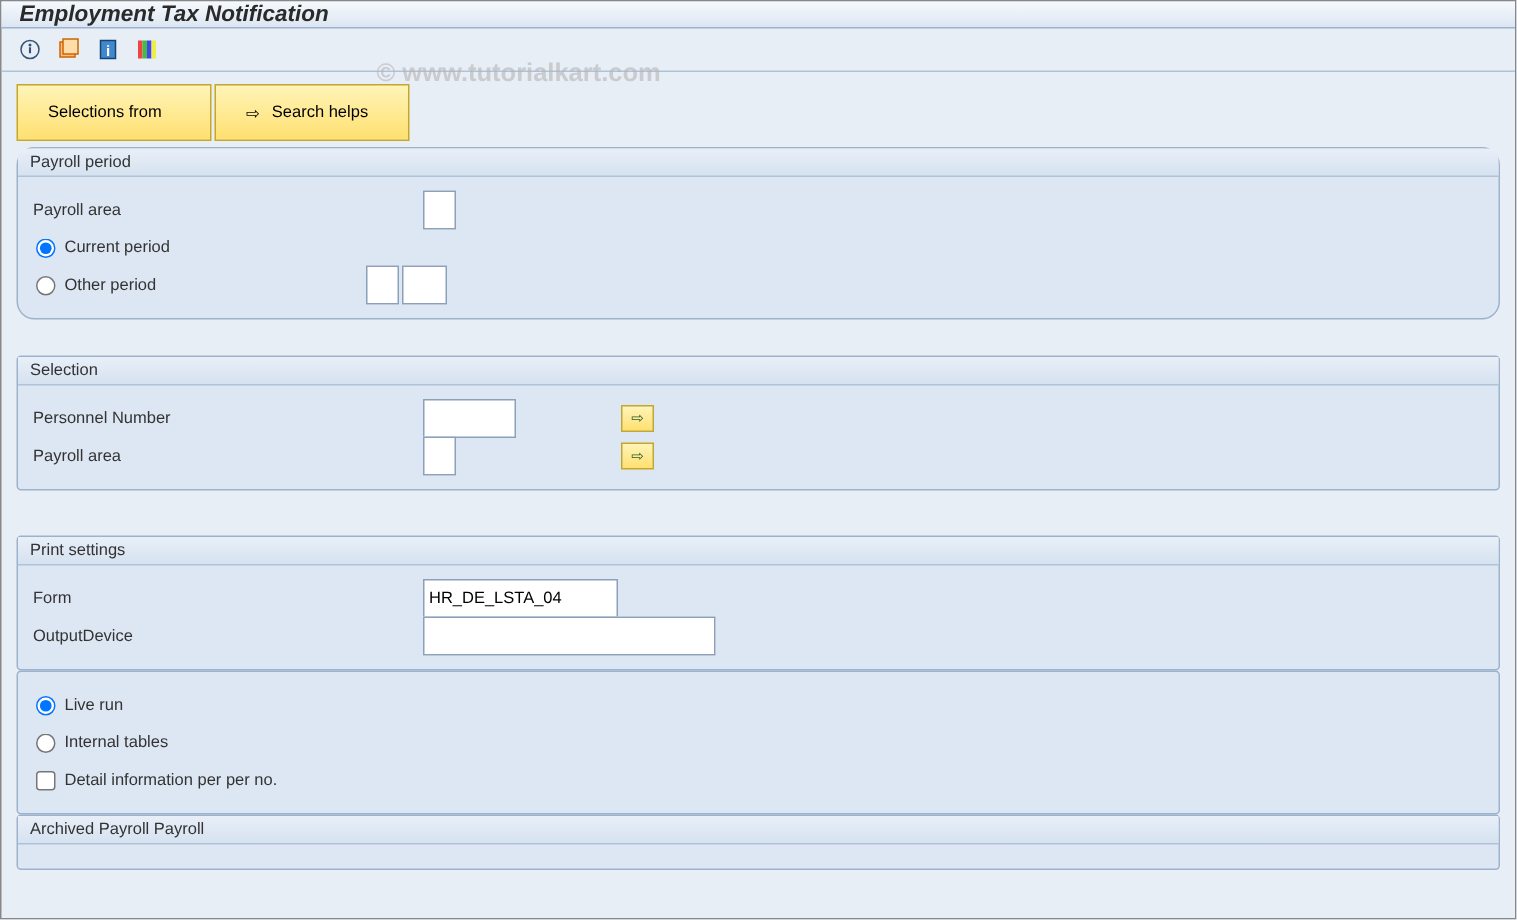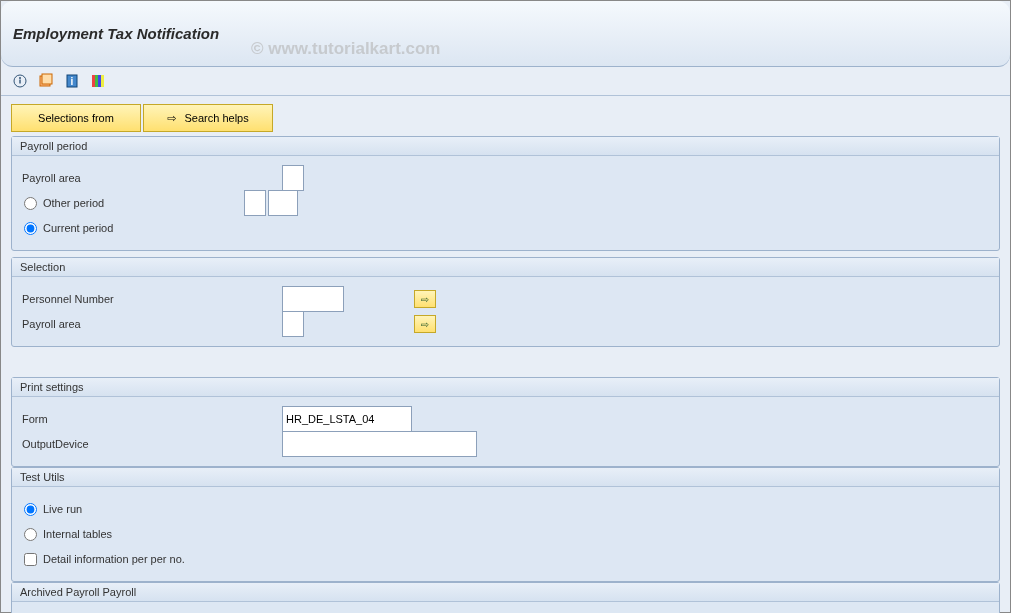--- a/index.html
+++ b/index.html
@@ -13,26 +13,25 @@
   .window {
     width: 1011px;
     height: 613px;
     background: #e8eef6;
     border: 1px solid #888;
     position: relative;
   }
   .title-bar {
     background: linear-gradient(#f5f9fd, #dce6f2);
     border-bottom: 1px solid #9db2cc;
-    padding: 24px 12px;
+    padding: 0 12px;
     font-style: italic;
     font-weight: bold;
     font-size: 15px;
     color: #2a2a2a;
-    border-radius: 12px;
   }
   .toolbar {
     padding: 5px 10px;
     border-bottom: 1px solid #b0c2d8;
     display: flex;
     gap: 8px;
     align-items: center;
   }
   .watermark {
     position: absolute;
@@ -62,32 +61,31 @@
   .gold-button {
     background: linear-gradient(#fff4b8, #ffe070);
     border: 1px solid #c5a828;
     padding: 3px 20px;
     font-size: 11px;
     cursor: pointer;
     display: inline-flex;
     align-items: center;
     gap: 8px;
     min-width: 130px;
-    justify-content: center;
-    height: 28px;
+    height: 38px;
   }
   .gold-button .icon-inline {
     font-size: 11px;
   }
   .group {
     background: #dde7f3;
     border: 1px solid #9db2cc;
     border-radius: 3px;
   }
-  .group.slim { margin-bottom: 6px; }
+  .group.slim { margin-bottom: 24px; border-radius: 12px; }
   .group-title {
     padding: 3px 8px;
     font-size: 11px;
     color: #333;
     border-bottom: 1px solid #b0c2d8;
     background: linear-gradient(#e8eff8, #d6e2f0);
   }
   .group-body {
     padding: 8px 10px;
   }
@@ -188,35 +186,35 @@
     </div>
 
     <div class="group slim">
       <div class="group-title">Payroll period</div>
       <div class="group-body">
         <div class="row">
           <span class="label">Payroll area</span>
           <input type="text" class="input-xsmall" style="width: 22px;" value="">
         </div>
         <div class="row radio-row indent">
+          <label>
+            <input type="radio" name="period" checked="" style="">
+            <span>Current period</span>
+          </label>
+        </div>
+        <div class="row radio-row indent">
           <label style="width:220px;">
             <input type="radio" name="period" style="">
             <span>Other period</span>
           </label>
           <span class="input-pair">
             <input type="text" class="input-xsmall" style="width: 22px;">
             <input type="text" class="input-xsmall" style="width: 30px;">
           </span>
         </div>
-        <div class="row radio-row indent">
-          <label>
-            <input type="radio" name="period" checked="" style="">
-            <span>Current period</span>
-          </label>
-        </div>
       </div>
     </div>
 
     <div class="group">
       <div class="group-title">Selection</div>
       <div class="group-body">
         <div class="row">
           <span class="label">Personnel Number</span>
           <input type="text" class="input-small" style="width: 62px;" value="">
           <span class="arrow-btn">⇨</span>
@@ -237,21 +235,20 @@
           <input type="text" style="width: 130px;" value="HR_DE_LSTA_04">
         </div>
         <div class="row">
           <span class="label">OutputDevice</span>
           <input type="text" style="width: 195px;" value="">
         </div>
       </div>
     </div>
 
     <div class="group">
-      <div class="group-title">Test Utils</div>
       <div class="group-body">
         <div class="row radio-row indent">
           <label>
             <input type="radio" name="testutil" checked="" style="">
             <span>Live run</span>
           </label>
         </div>
         <div class="row radio-row indent">
           <label>
             <input type="radio" name="testutil" style="">

